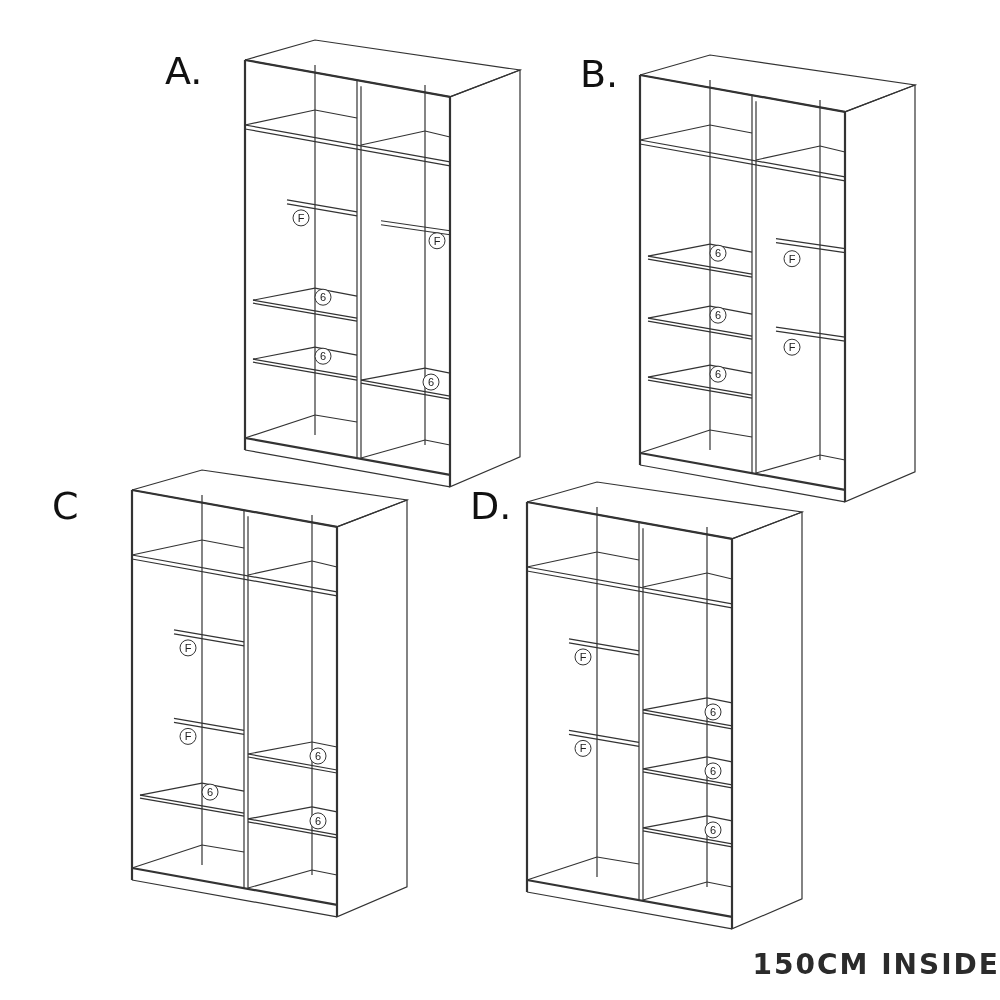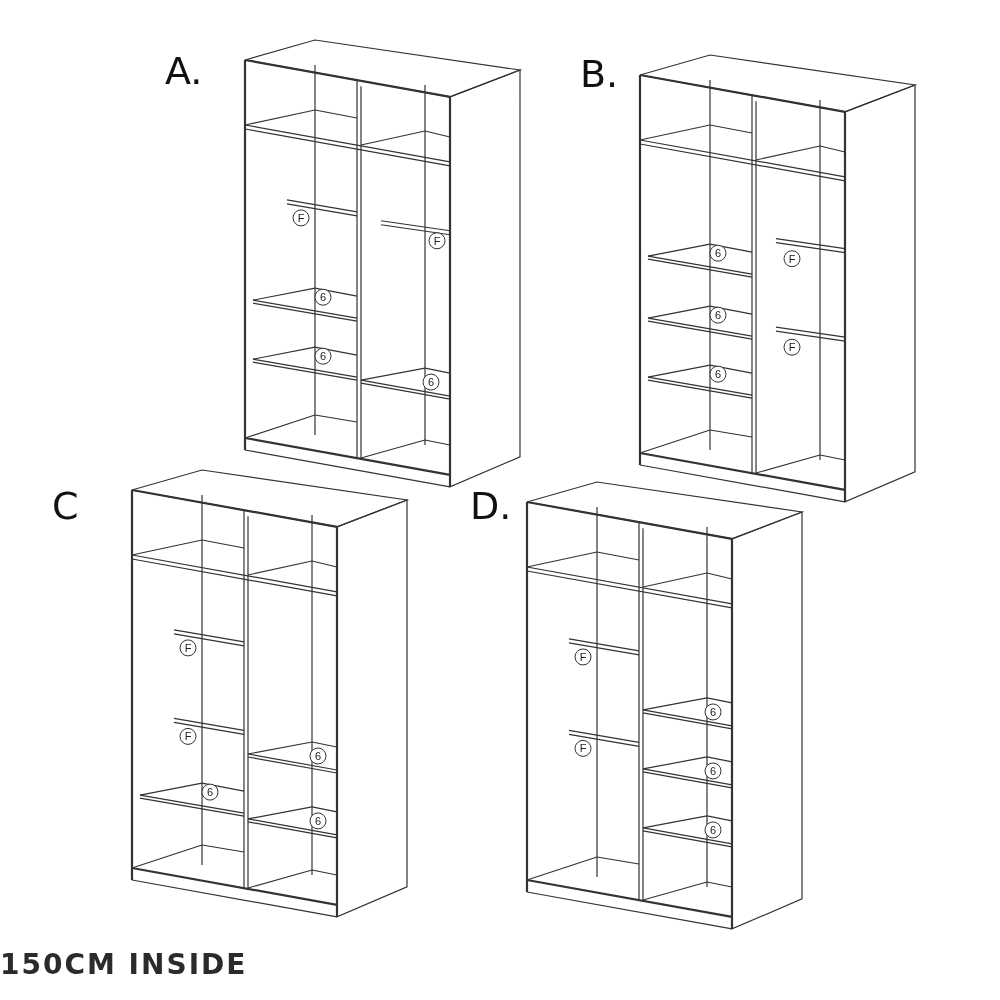--- a/index.html
+++ b/index.html
@@ -1,19 +1,19 @@
 <!DOCTYPE html>
 <html><head>
   <meta charset="utf-8">
   <style>
     html, body { margin: 0; padding: 0; background: #ffffff; }
     body { width: 1000px; height: 1000px; position: relative; overflow: hidden; font-family: "Liberation Sans", sans-serif; }
     .letter { position: absolute; font-family: "DejaVu Sans", sans-serif; font-size: 38px; color: #111; line-height: 1; }
     #svgroot { position: absolute; left: 0; top: 0; }
-    .footer { position: absolute; left: 0; width: 1000px; top: 948px; text-align: left; font-family: "DejaVu Sans", sans-serif; font-weight: bold; font-size: 28px; letter-spacing: 2px; color: #2b2b2b; }
+    .footer { position: absolute; left: 0; width: 1000px; top: 948px; text-align: right; font-family: "DejaVu Sans", sans-serif; font-weight: bold; font-size: 28px; letter-spacing: 2px; color: #2b2b2b; }
     svg line, svg polyline, svg polygon, svg path { stroke: #333; fill: none; stroke-width: 1.2; }
     svg .thick { stroke-width: 2.2; }
     svg .callout { fill: #fff; stroke: #333; stroke-width: 1; }
     svg text { font-family: "Liberation Sans", sans-serif; font-size: 11px; fill: #222; stroke: none; text-anchor: middle; dominant-baseline: central; }
   </style>
 </head>
 <body>
 
 <svg id="svgroot" width="1000" height="1000">
     <g>

